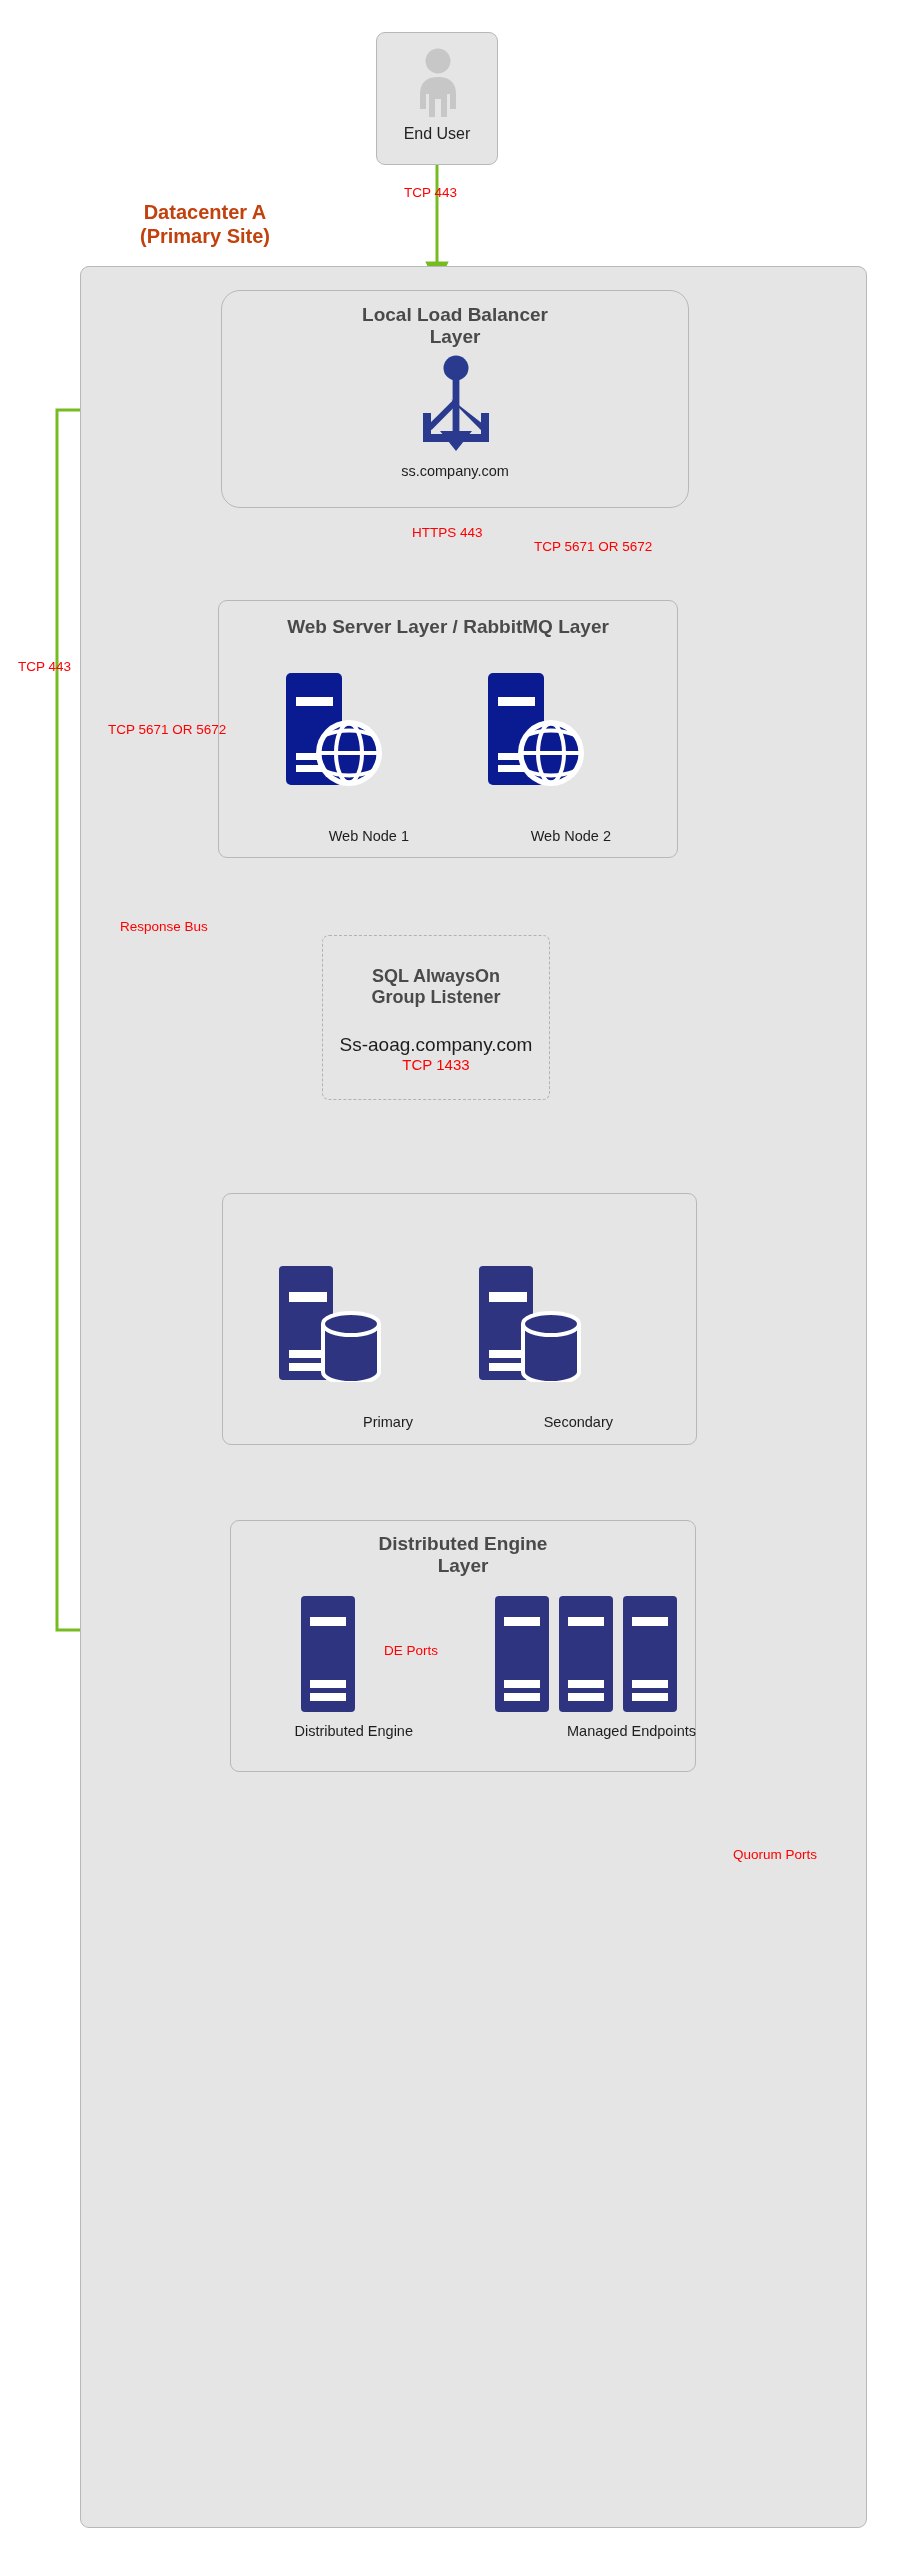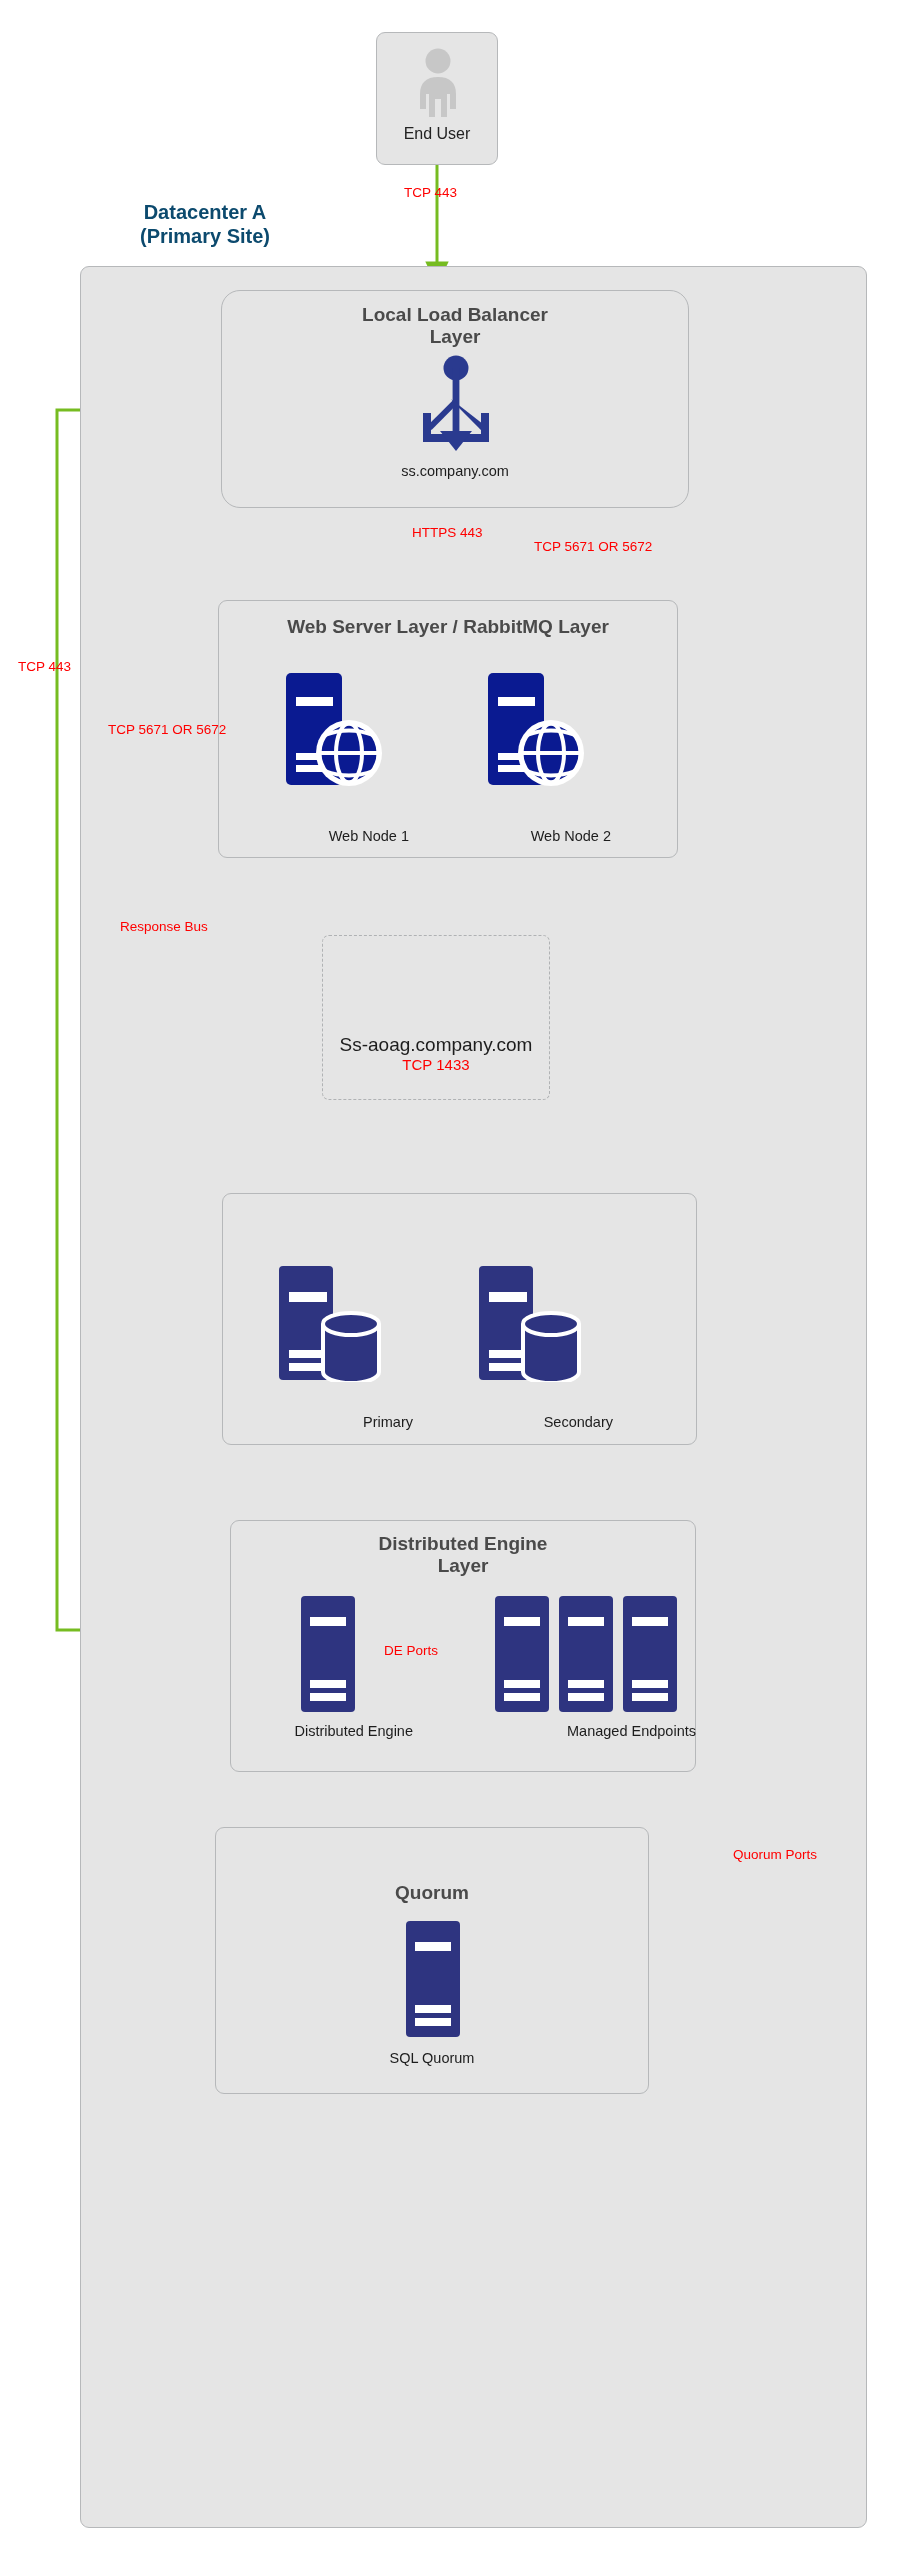--- a/index.html
+++ b/index.html
@@ -12,21 +12,21 @@
 
   .ttl{position:absolute;left:0;right:0;text-align:center;color:#4a4a4a;font-weight:bold;line-height:1.16;}
   .cap{position:absolute;text-align:right;color:#1d1d1d;font-size:14.5px;line-height:1.15;}
   .sub{position:absolute;left:0;right:0;text-align:center;color:#1d1d1d;font-size:14.5px;}
 
   .netlbl{position:absolute;color:#ff0000;font-size:13.5px;white-space:nowrap;line-height:1;}
 
   .glyph{position:absolute;}
   .glyph svg{display:block;}
 
-  #dc-title{position:absolute;text-align:center;color:#0c4a6e;font-weight:bold;font-size:20px;line-height:1.2;}
+  #dc-title{position:absolute;text-align:center;color:#c2410c;font-weight:bold;font-size:20px;line-height:1.2;}
 </style>
 </head>
 <body>
 
 <div id="stage">
 
   <svg id="wires" viewBox="0 0 914 2553">
     <defs>
       <marker id="ah" markerWidth="9" markerHeight="9" refX="7.2" refY="4.5" orient="auto">
         <path d="M0,0.6 L8.4,4.5 L0,8.4 z" fill="#76bc21"></path>
@@ -128,20 +128,24 @@
           <line x1="37.5" y1="82" x2="96.5" y2="82"></line>
           <path d="M43,64 Q67,55 91,64"></path>
           <path d="M43,100 Q67,109 91,100"></path>
         </g>
       </svg>
     </div>
     <div class="cap" style="left:242px;top:227px;width:150px;">Web Node 2</div>
   </div>
 
   <div class="box dashed" style="left:322px;top:935px;width:228px;height:165px;">
+    <div class="ttl" style="top:30px;font-size:18px;">
+      <div>SQL AlwaysOn</div>
+      <div>Group Listener</div>
+    </div>
     <div class="sub" style="top:98px;font-size:19px;">Ss-aoag.company.com</div>
     <div class="sub" style="top:120px;font-size:15px;color:#ff0000;">TCP 1433</div>
   </div>
 
   <div class="box" style="left:222px;top:1193px;width:475px;height:252px;">
 
     <div class="glyph" style="left:52px;top:70px;">
       <svg width="108" height="118" viewBox="0 0 108 118">
         <rect x="4" y="2" width="54" height="114" rx="4" fill="#2e3480"></rect>
         <rect x="14" y="28" width="38" height="10" fill="#fff"></rect>
@@ -208,32 +212,20 @@
       <svg width="54" height="116" viewBox="0 0 54 116">
         <rect x="0" y="0" width="54" height="116" rx="4" fill="#2e3480"></rect>
         <rect x="9" y="21" width="36" height="9" fill="#fff"></rect>
         <rect x="9" y="84" width="36" height="8" fill="#fff"></rect>
         <rect x="9" y="97" width="36" height="8" fill="#fff"></rect>
       </svg>
     </div>
     <div class="cap" style="left:255px;top:202px;width:210px;">Managed Endpoints</div>
   </div>
 
-  <div class="box" style="left:215px;top:1827px;width:434px;height:267px;">
-    <div class="ttl" style="top:54px;font-size:19px;">Quorum</div>
-    <div class="glyph" style="left:190px;top:93px;">
-      <svg width="54" height="116" viewBox="0 0 54 116">
-        <rect x="0" y="0" width="54" height="116" rx="4" fill="#2e3480"></rect>
-        <rect x="9" y="21" width="36" height="9" fill="#fff"></rect>
-        <rect x="9" y="84" width="36" height="8" fill="#fff"></rect>
-        <rect x="9" y="97" width="36" height="8" fill="#fff"></rect>
-      </svg>
-    </div>
-    <div class="sub" style="top:222px;">SQL Quorum</div>
-  </div>
 
   <div class="netlbl" style="left:404px;top:186px;">TCP 443</div>
 
   <div class="netlbl" style="left:412px;top:526px;">HTTPS 443</div>
 
   <div class="netlbl" style="left:534px;top:540px;">TCP 5671 OR 5672</div>
 
   <div class="netlbl" style="left:18px;top:660px;">TCP 443</div>
 
   <div class="netlbl" style="left:108px;top:723px;">TCP 5671 OR 5672</div>

